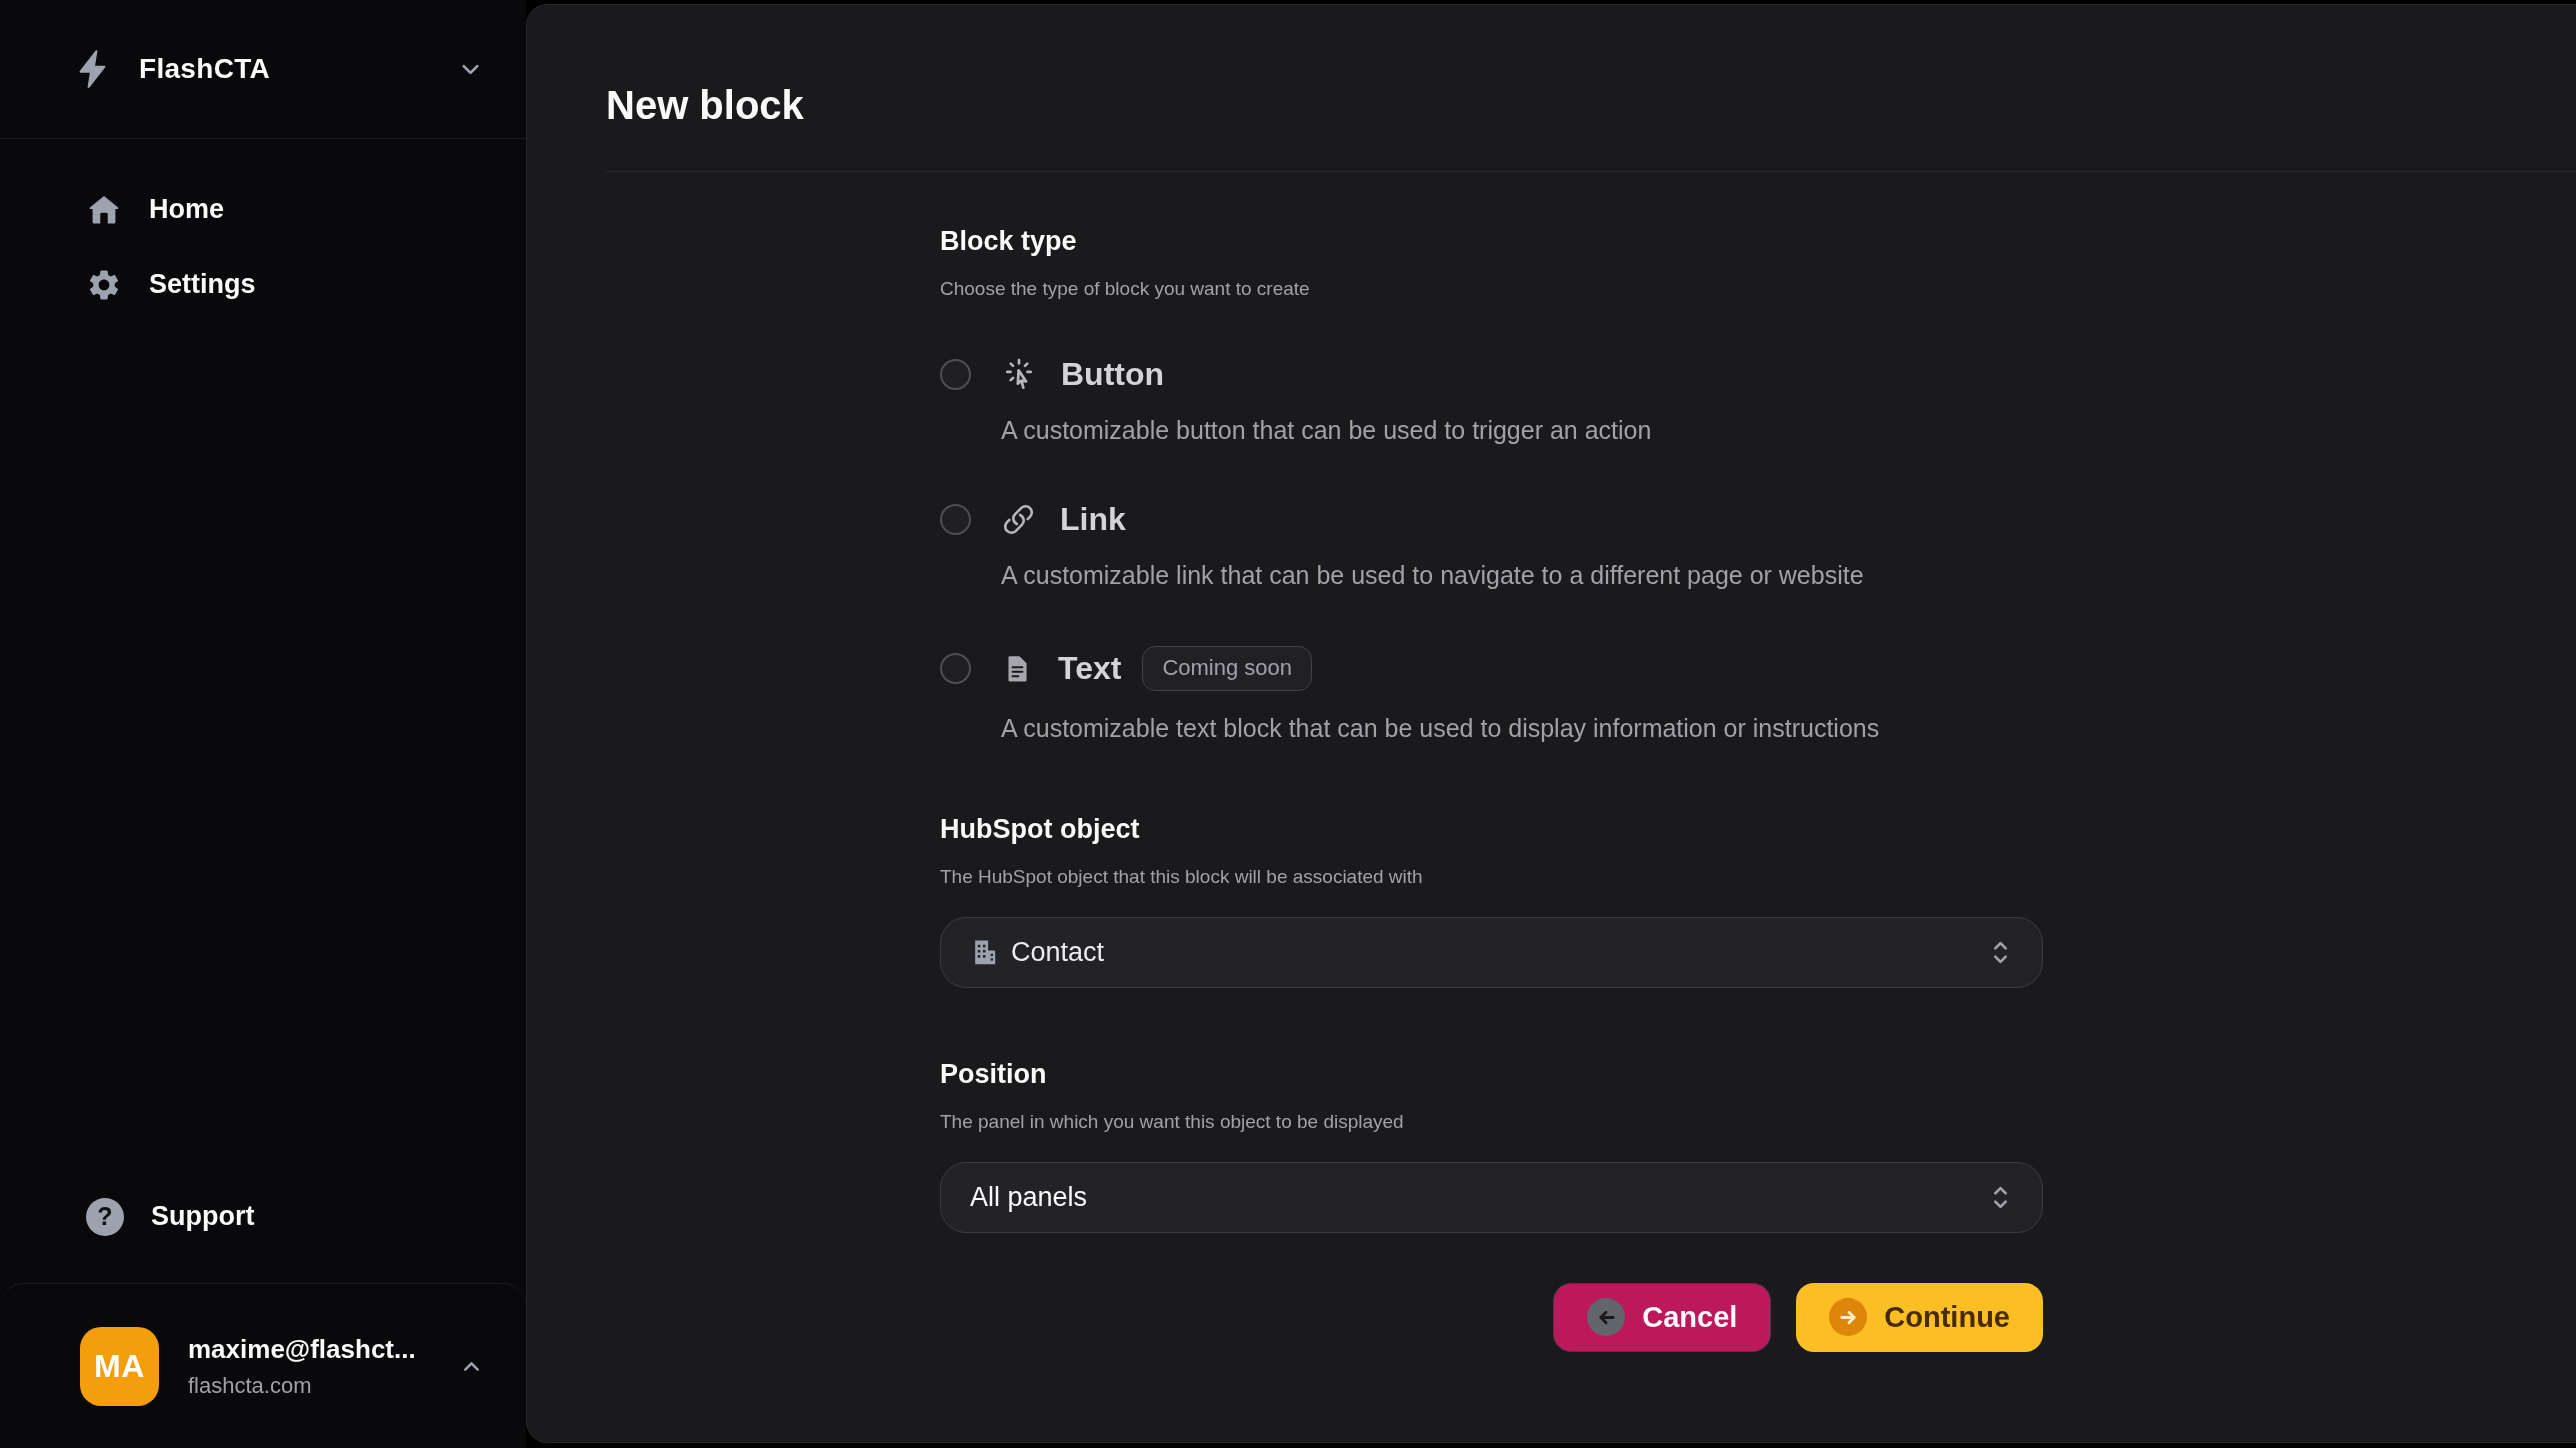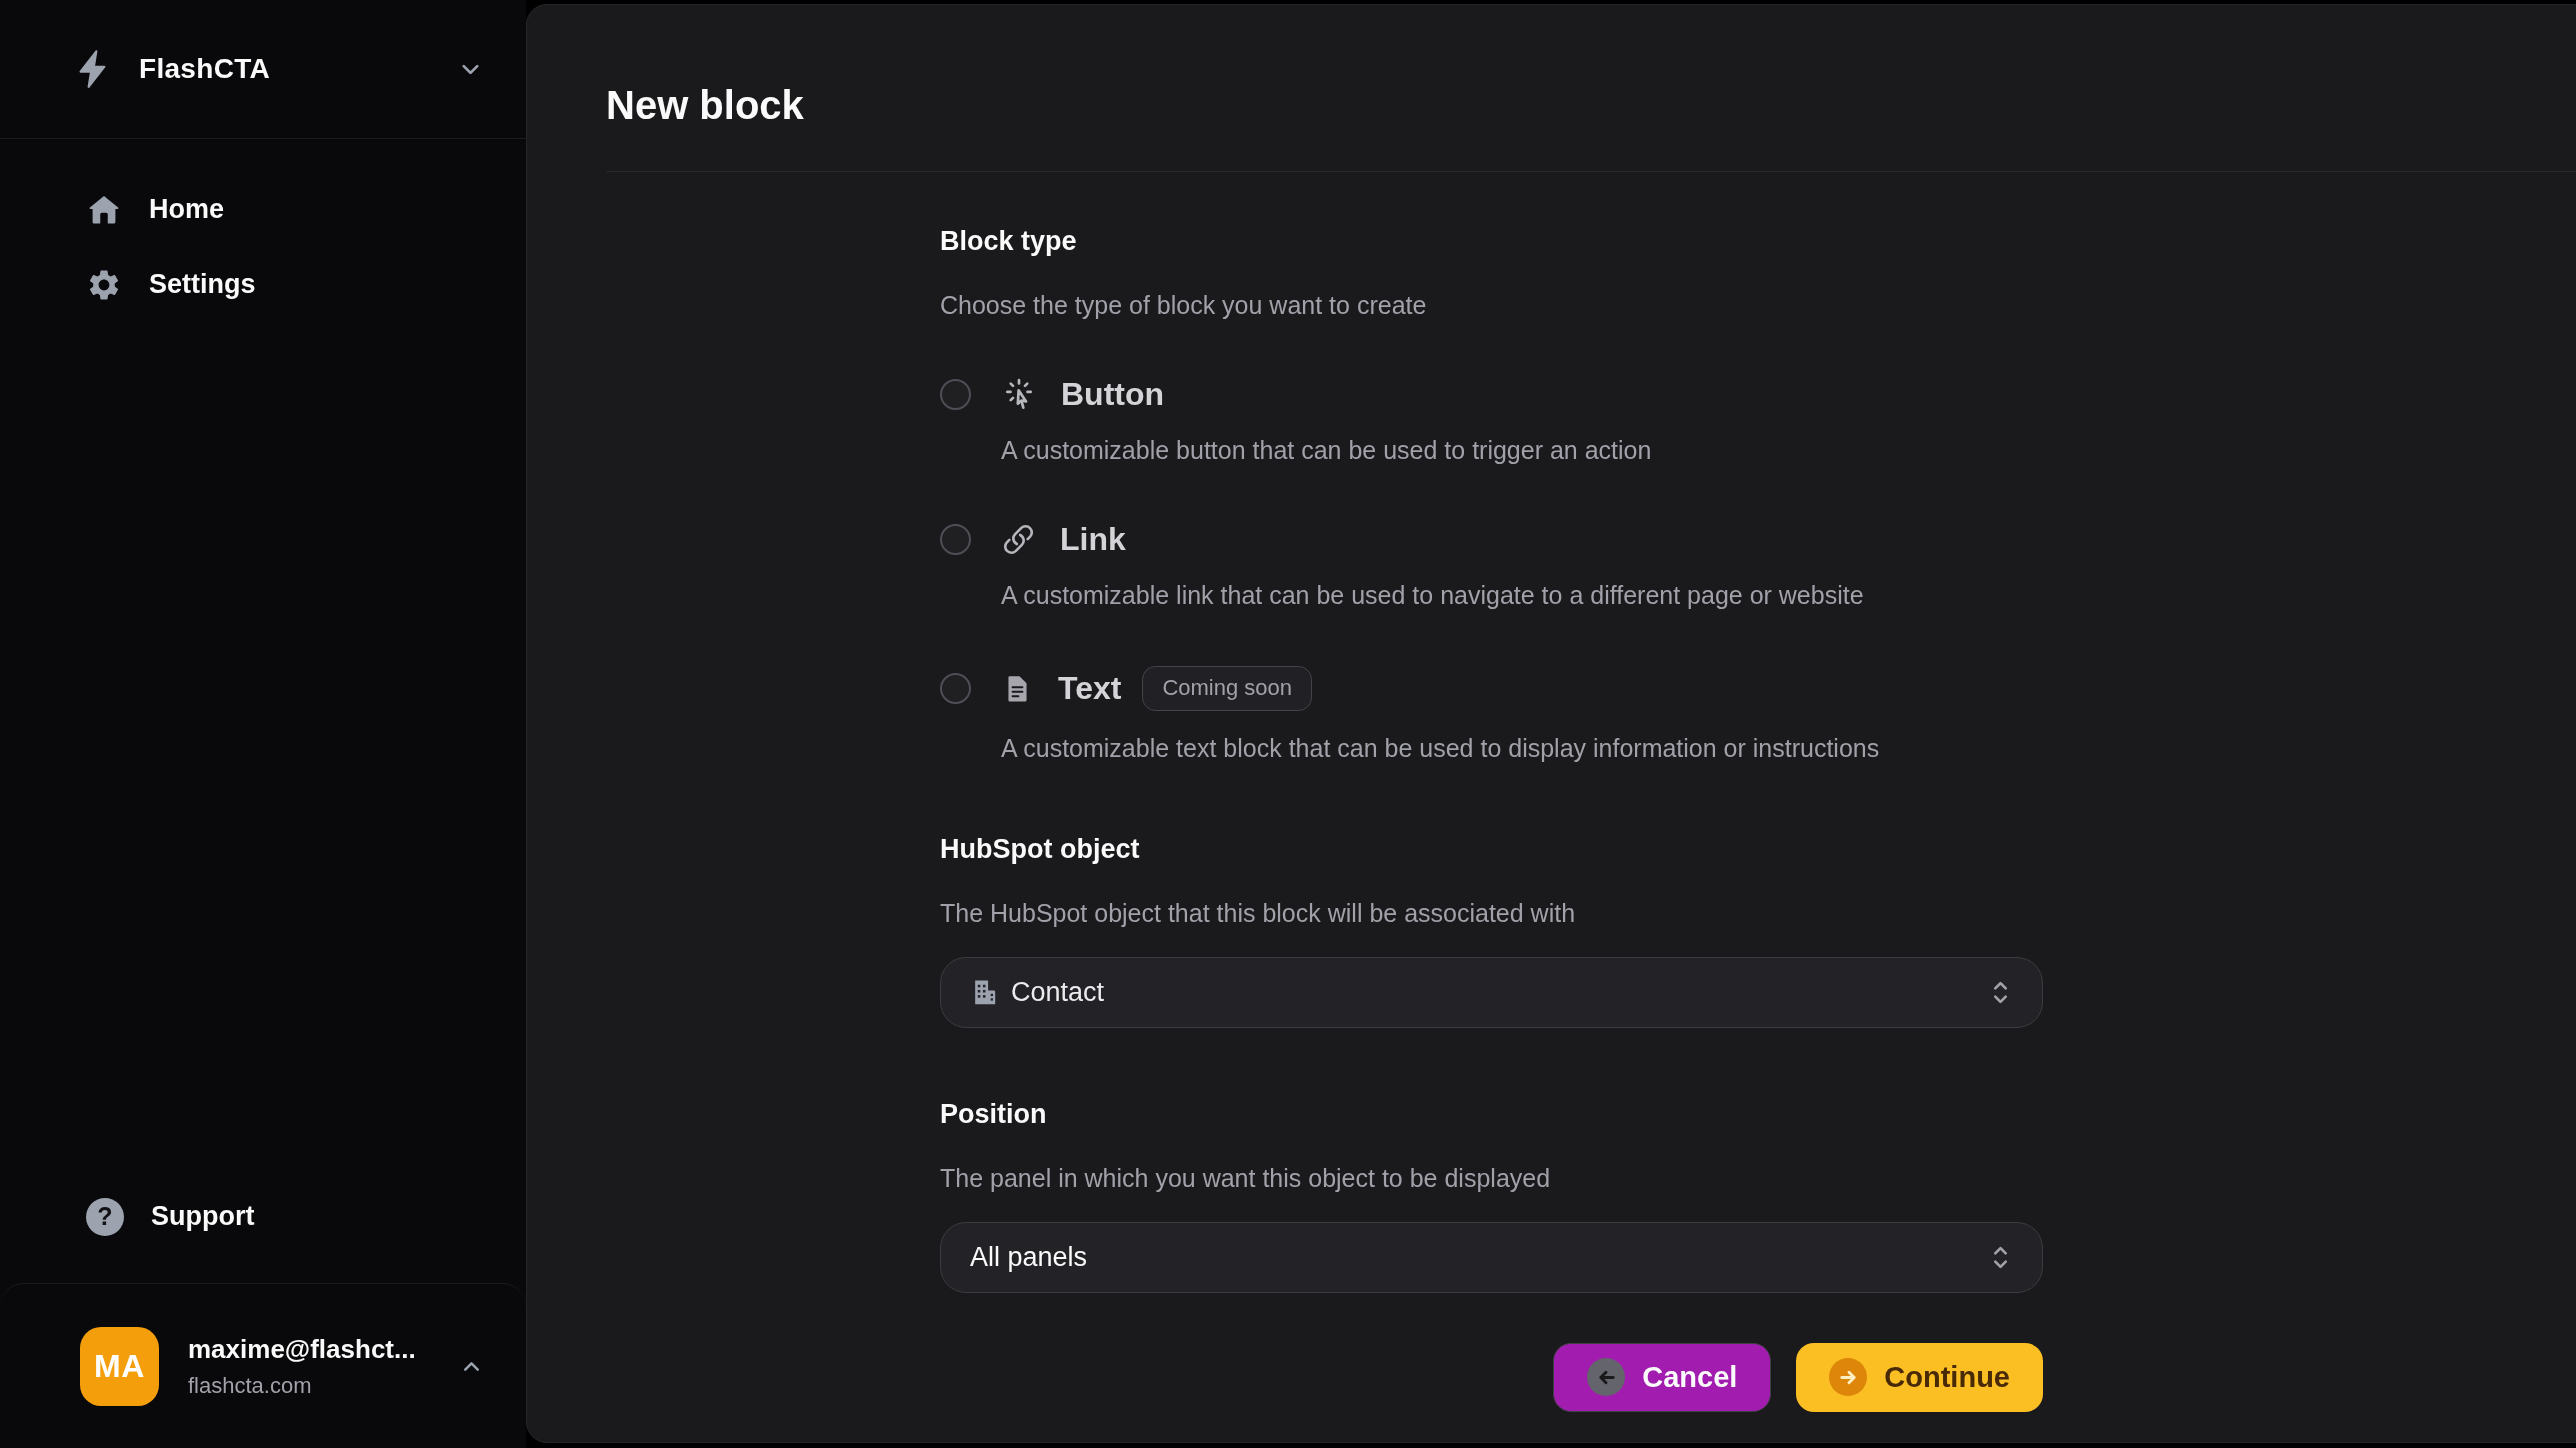--- a/index.html
+++ b/index.html
@@ -85,21 +85,21 @@
     margin:80px 0 0 79px;color:var(--txt-white);
     font-size:40px;font-weight:700;line-height:1;
   }
   .card-divider{
     margin:46px 72px 0 79px;border-top:1.9px solid #29292d;
   }
   .form-col{
     margin:54px 0 0 413px;width:1103px;display:flex;flex-direction:column;
   }
   .section-label{color:var(--txt-white);font-size:27px;font-weight:700;}
-  .section-desc{color:var(--txt-gray);font-size:25px;margin-top:34px;}
+  .section-desc{color:var(--txt-gray);font-size:19px;margin-top:21px;}
 
   .option{margin-top:56px;}
   .option-row{display:flex;align-items:center;gap:0;cursor:pointer;}
   .radio{
     width:31px;height:31px;border-radius:50%;flex:0 0 auto;
     border:2.9px solid var(--radio-border);background:var(--radio-bg);
   }
   .option-icon{margin-left:31px;color:#b6b6bd;}
   .option-label{margin-left:25px;color:var(--txt-light);font-size:32px;font-weight:700;}
   .badge{
@@ -121,21 +121,21 @@
 
   .actions{
     margin-top:50px;display:flex;justify-content:flex-end;gap:25px;
   }
   .btn{
     height:69px;border-radius:18px;display:flex;align-items:center;
     padding:0 33px;gap:17px;cursor:pointer;border:none;
     font-family:"Liberation Sans", sans-serif;
   }
   .btn-cancel{
-    background:#a21caf;border:1.9px solid #3f3f46;color:var(--txt-white);
+    background:#be185d;border:1.9px solid #3f3f46;color:var(--txt-white);
   }
   .btn-cancel .circ{
     width:38px;height:38px;border-radius:50%;background:#64646c;
     display:flex;align-items:center;justify-content:center;color:#1a1a1c;
   }
   .btn-continue{
     background:var(--amber);color:var(--amber-text);
   }
   .btn-continue .circ{
     width:38px;height:38px;border-radius:50%;background:var(--amber-deep);

